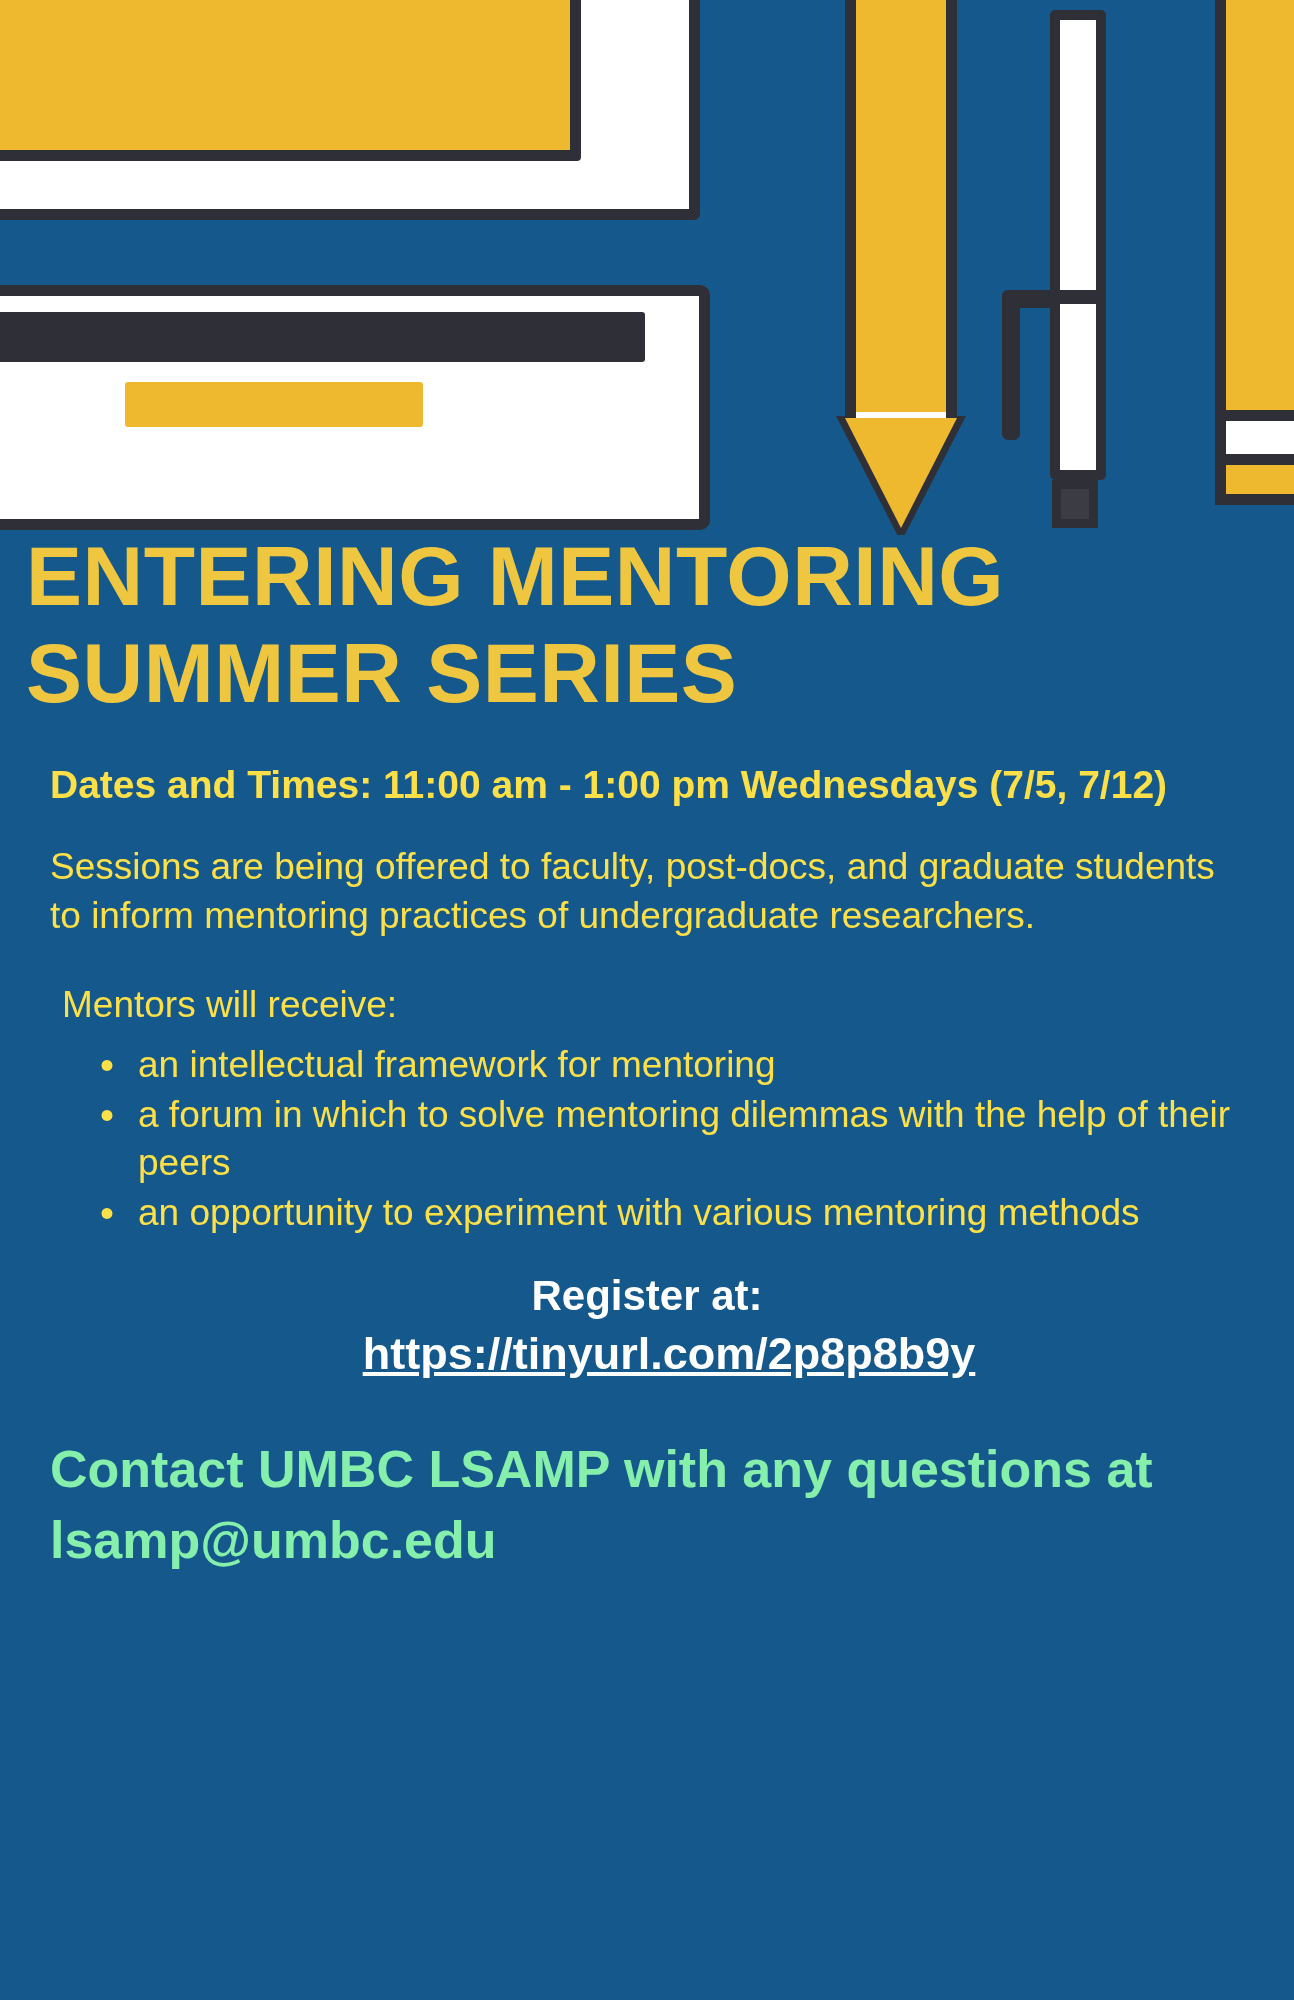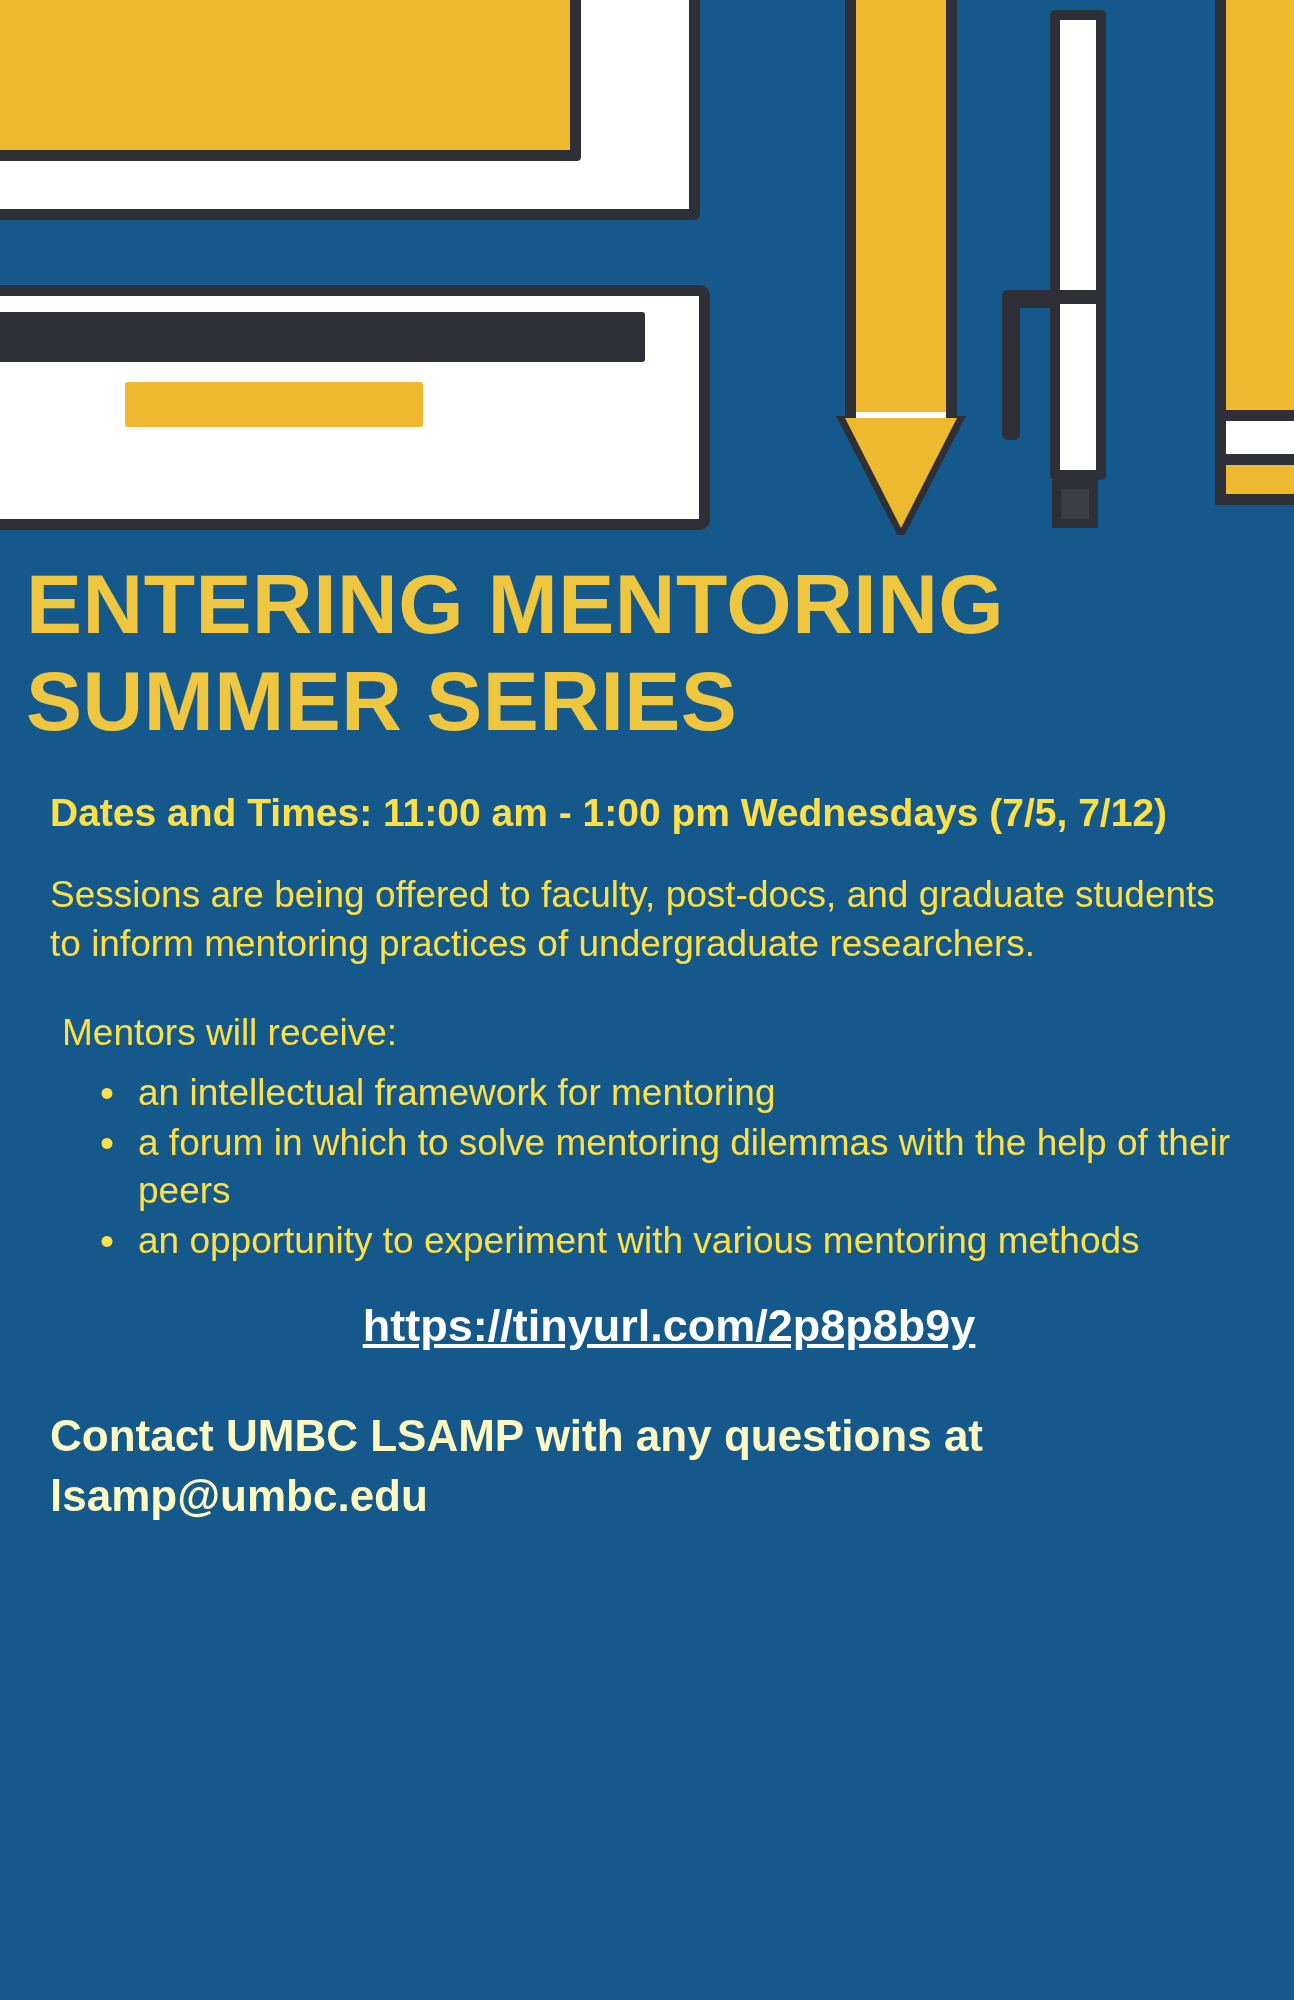--- a/index.html
+++ b/index.html
@@ -203,21 +203,21 @@
     height: 40px;
     background: #efb92f;
     border-left: 11px solid #2f3037;
     border-bottom: 11px solid #2f3037;
     box-sizing: border-box;
   }
 
   
   .content {
     position: absolute;
-    top: 556px;
+    top: 528px;
     left: 0;
     width: 1294px;
     padding: 0 26px;
     box-sizing: border-box;
   }
 
   .title {
     color: #efc63f;
     font-size: 84px;
     font-weight: bold;
@@ -281,22 +281,22 @@
   .register-link {
     color: #ffffff;
     font-size: 45px;
     font-weight: bold;
     text-decoration: underline;
     display: inline-block;
     margin-left: 44px;
   }
 
   .contact {
-    color: #fef9c3;
-    font-size: 44px;
+    color: #86efac;
+    font-size: 52px;
     font-weight: bold;
     line-height: 1.38;
     padding: 0 24px;
     margin-top: 54px;
   }
 </style>
 </head>
 <body>
 
 <div class="art-band">
@@ -335,17 +335,18 @@
     <p class="mentors-line">Mentors will receive:</p>
 
     <ul class="benefits">
       <li>an intellectual framework for mentoring</li>
       <li>a forum in which to solve mentoring dilemmas with the help of their peers</li>
       <li>an opportunity to experiment with various mentoring methods</li>
     </ul>
   </div>
 
   <div class="register-block">
+    <div class="register-label">Register at:</div>
     <a class="register-link" href="#">https://tinyurl.com/2p8p8b9y</a>
   </div>
 
   <p class="contact">Contact UMBC LSAMP with any questions at lsamp@umbc.edu</p>
 </div>
 
 </body></html>

